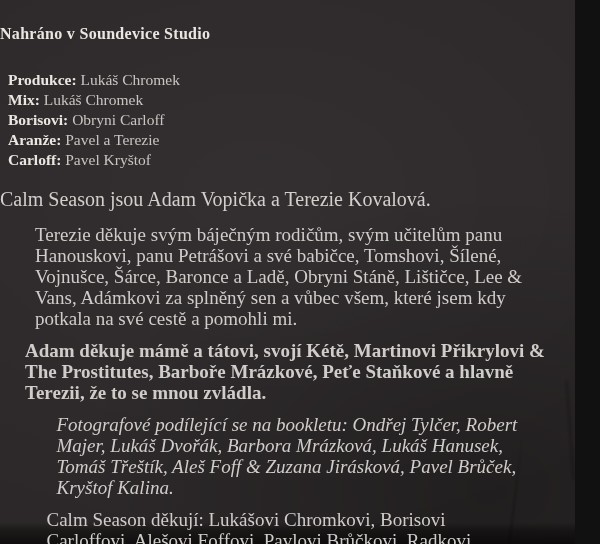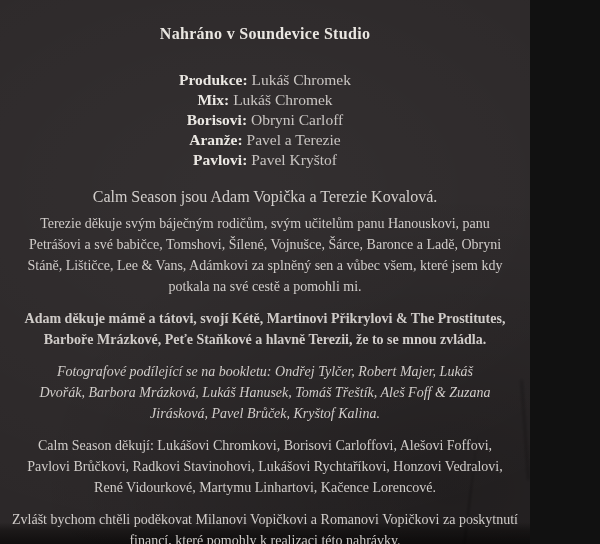--- a/index.html
+++ b/index.html
@@ -1,57 +1,57 @@
 <!DOCTYPE html>
 <html><head>
 <meta charset="utf-8">
 <style>
   html, body { margin: 0; padding: 0; background: #111; }
   .page {
     position: relative;
-    width: 530px;
+    width: 575px;
     height: 544px;
     overflow: hidden;
     background:
       radial-gradient(ellipse 900px 600px at 45% 35%, rgba(255,255,255,0.035), rgba(0,0,0,0) 60%),
       radial-gradient(ellipse 700px 500px at 85% 90%, rgba(0,0,0,0.25), rgba(0,0,0,0) 60%),
       linear-gradient(to bottom, #2c2829 0%, #2c2829 96%, #1c1919 97.5%, #100e0e 100%);
     font-family: "Liberation Serif", "DejaVu Serif", serif;
     color: #d3cfcc;
-    text-align: center;
+    text-align: left;
   }
   .content {
     position: absolute;
     top: 0; left: 0; right: 0;
     padding-top: 25px;
   }
   .heading {
     font-weight: bold;
     font-size: 16px;
     letter-spacing: 0.3px;
     color: #eae7e2;
     margin: 0 auto 27px auto;
   }
-  .credits { margin: 0 auto 18px auto; }
+  .credits { margin: 0 auto 18px auto; padding-left: 8px; }
   .credit-line {
     font-size: 15.5px;
     line-height: 20px;
     color: #c9c5c2;
   }
   .credit-line b {
     color: #eae7e2;
     font-weight: bold;
   }
   .band-line {
-    font-size: 16px;
-    margin: 0 auto 7px auto;
+    font-size: 20px;
+    margin: 0 auto 13px auto;
     color: #d3cfcc;
   }
   p.para {
-    font-size: 14px;
+    font-size: 19px;
     line-height: 21px;
     margin: 0 auto 11px auto;
     color: #d0ccc9;
   }
   .w500 { max-width: 505px; }
   .w520 { max-width: 525px; font-weight: bold; }
   .w460 { max-width: 462px; font-style: italic; }
   .w480 { max-width: 482px; }
   .w505 { max-width: 508px; }
   .crease {
@@ -95,21 +95,21 @@
       </div>
       <div class="credit-line">
         <b>Borisovi:</b>
         <span>Obryni Carloff</span>
       </div>
       <div class="credit-line">
         <b>Aranže:</b>
         <span>Pavel a Terezie</span>
       </div>
       <div class="credit-line">
-        <b>Pavlovi:</b>
+        <b>Carloff:</b>
         <span>Pavel Kryštof</span>
       </div>
     </div>
 
     <div class="band-line">Calm Season jsou Adam Vopička a Terezie Kovalová.</div>
 
     <p class="para w500">Terezie děkuje svým báječným rodičům, svým učitelům panu Hanouskovi, panu Petrášovi a své babičce, Tomshovi, Šílené, Vojnušce, Šárce, Baronce a Ladě, Obryni Stáně, Lištičce, Lee &amp; Vans, Adámkovi za splněný sen a vůbec všem, které jsem kdy potkala na své cestě a pomohli mi.</p>
 
     <p class="para w520">Adam děkuje mámě a tátovi, svojí Kétě, Martinovi Přikrylovi &amp; The Prostitutes, Barboře Mrázkové, Peťe Staňkové a hlavně Terezii, že to se mnou zvládla.</p>
 

